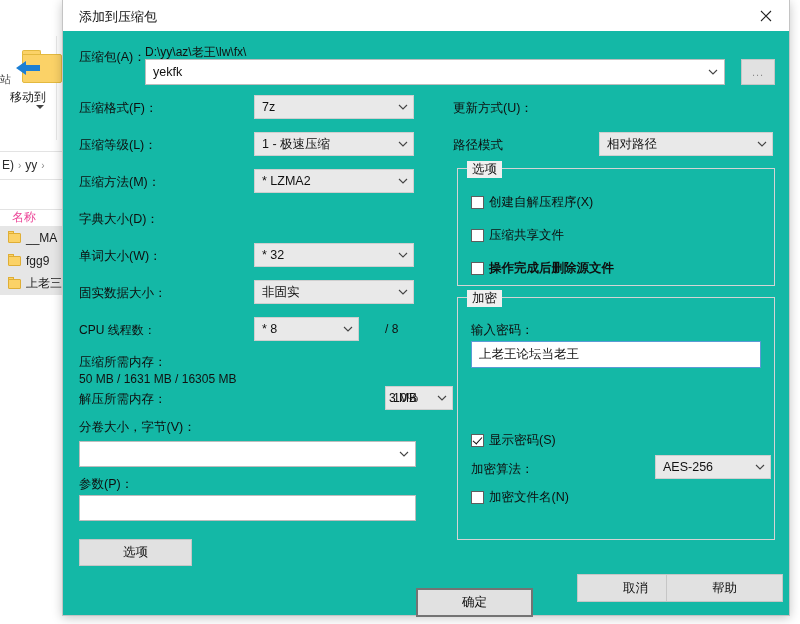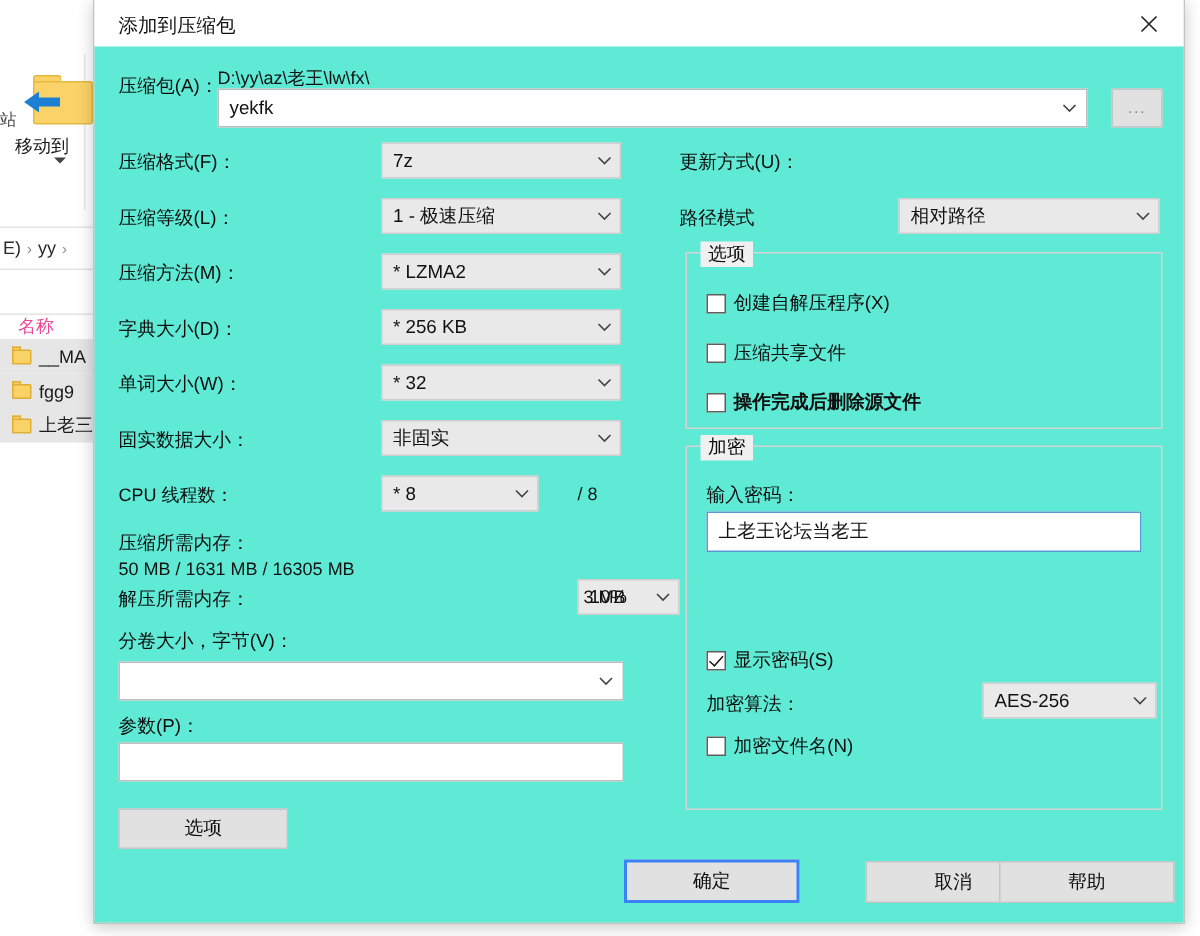--- a/index.html
+++ b/index.html
@@ -98,21 +98,21 @@
   }
   .close-btn {
     position: absolute; right: 0; top: 0; width: 46px; height: 31px;
     display: flex; align-items: center; justify-content: center;
     cursor: pointer;
   }
   .close-btn svg { display: block; }
 
   .body-area {
     position: absolute; left: 0; top: 31px; width: 726px; height: 584px;
-    background: #5eead4;
+    background: #14b8a6;
   }
 
   .lbl {
     position: absolute; font-size: 12.5px; color: #0e0e0e; white-space: nowrap;
   }
   .val-small { position: absolute; font-size: 12px; color: #111; white-space: nowrap; }
 
   
   .combo {
     position: absolute; height: 24px; background: #e9e9e9;
@@ -138,21 +138,21 @@
     position: absolute; right: 0; top: 0; width: 22px; height: 100%;
     display: flex; align-items: center; justify-content: center; color: #4a4a4a;
   }
 
   
   .btn {
     position: absolute; background: #e1e1e1; border: 1px solid #c6c6c6;
     display: flex; align-items: center; justify-content: center;
     font-size: 12.5px; color: #0e0e0e; cursor: pointer;
   }
-  .btn.default { border: 2px solid #3b82f6; background: #e1e1e1; }
+  .btn.default { border: 2px solid #737373; background: #e1e1e1; margin-top: 15px; }
   .btn.dots { color: #8a8a8a; font-size: 11px; letter-spacing: 1px; }
 
   
   .group {
     position: absolute; border: 1px solid #d4d4d4; background: transparent;
   }
   .group-title {
     position: absolute; font-size: 12.5px; color: #0e0e0e;
     background: #f0f0f0; padding: 0 5px; white-space: nowrap;
   }
@@ -276,28 +276,20 @@
         </span>
       </div>
       <div class="combo" style="left:191px; top:138px; width:160px;">
         <span class="cv">* LZMA2</span>
         <span class="chev">
           <svg width="10" height="6" viewBox="0 0 10 6">
               <path d="M1 1 L5 5 L9 1" stroke="#444" stroke-width="1.1" fill="none"></path>
             </svg>
         </span>
       </div>
-      <div class="combo" style="left:191px; top:175px; width:160px;">
-        <span class="cv">* 256 KB</span>
-        <span class="chev">
-          <svg width="10" height="6" viewBox="0 0 10 6">
-              <path d="M1 1 L5 5 L9 1" stroke="#444" stroke-width="1.1" fill="none"></path>
-            </svg>
-        </span>
-      </div>
       <div class="combo" style="left:191px; top:212px; width:160px;">
         <span class="cv">* 32</span>
         <span class="chev">
           <svg width="10" height="6" viewBox="0 0 10 6">
               <path d="M1 1 L5 5 L9 1" stroke="#444" stroke-width="1.1" fill="none"></path>
             </svg>
         </span>
       </div>
       <div class="combo" style="left:191px; top:249px; width:160px;">
         <span class="cv">非固实</span>

